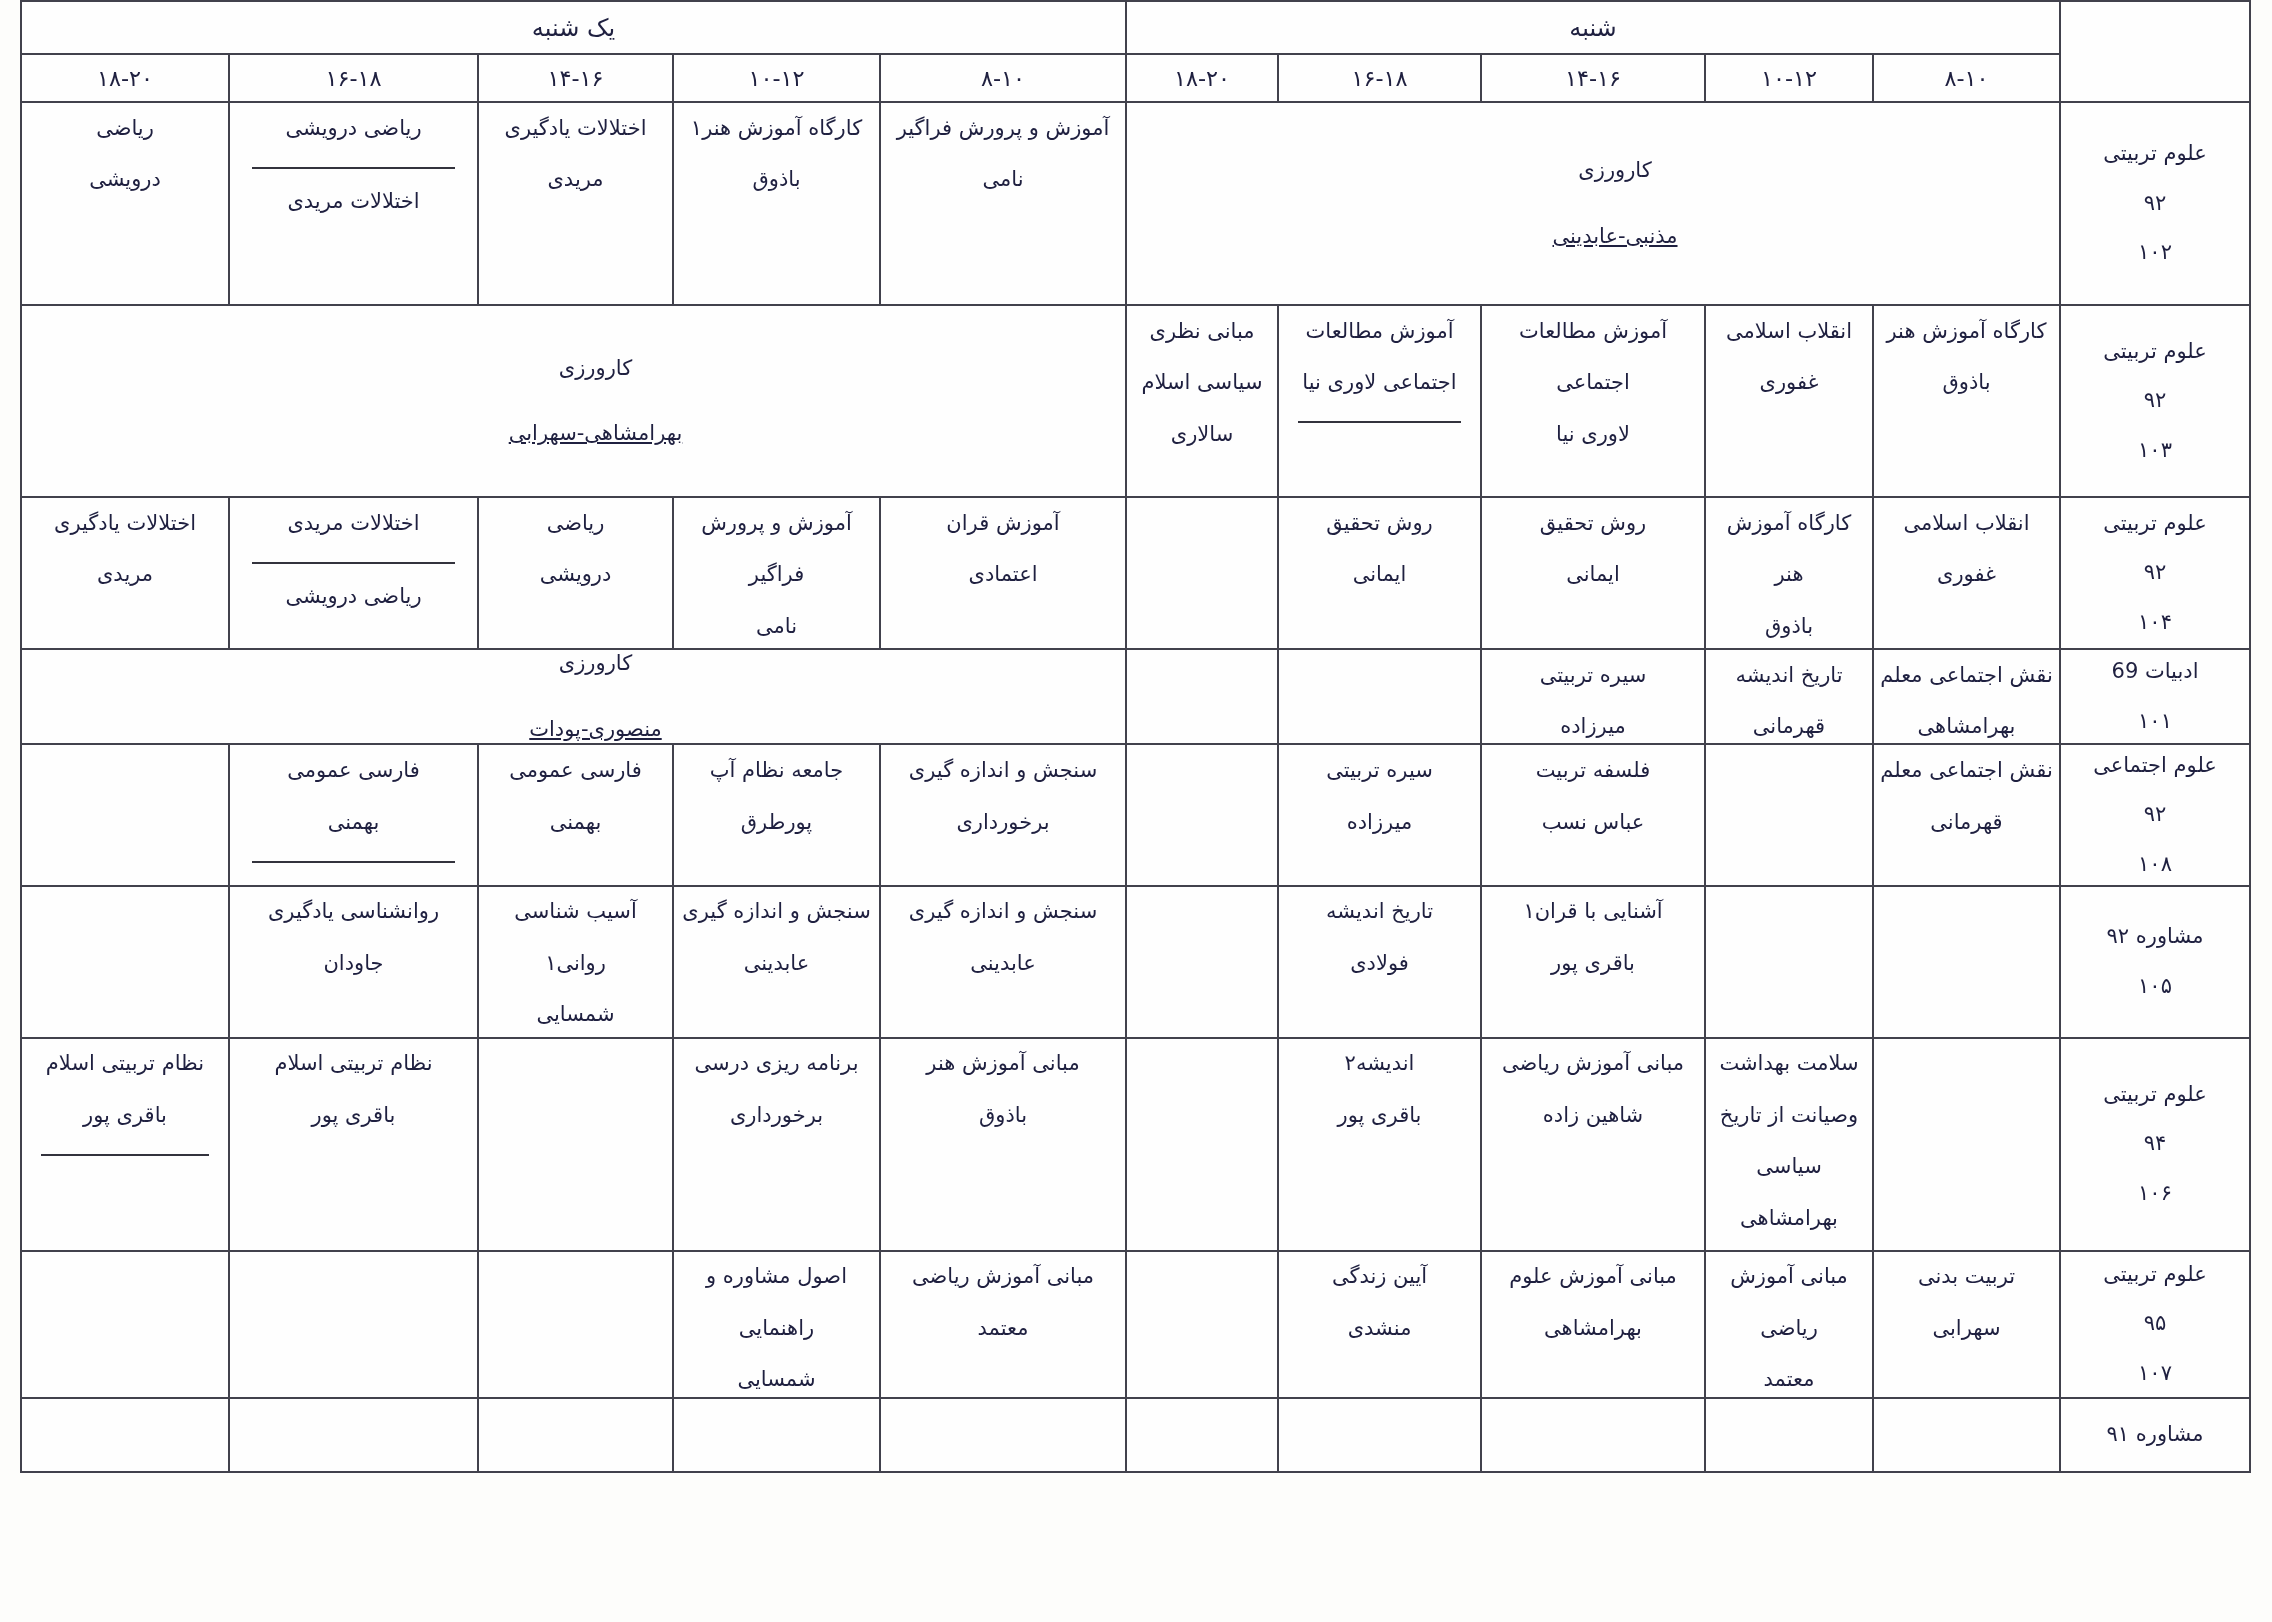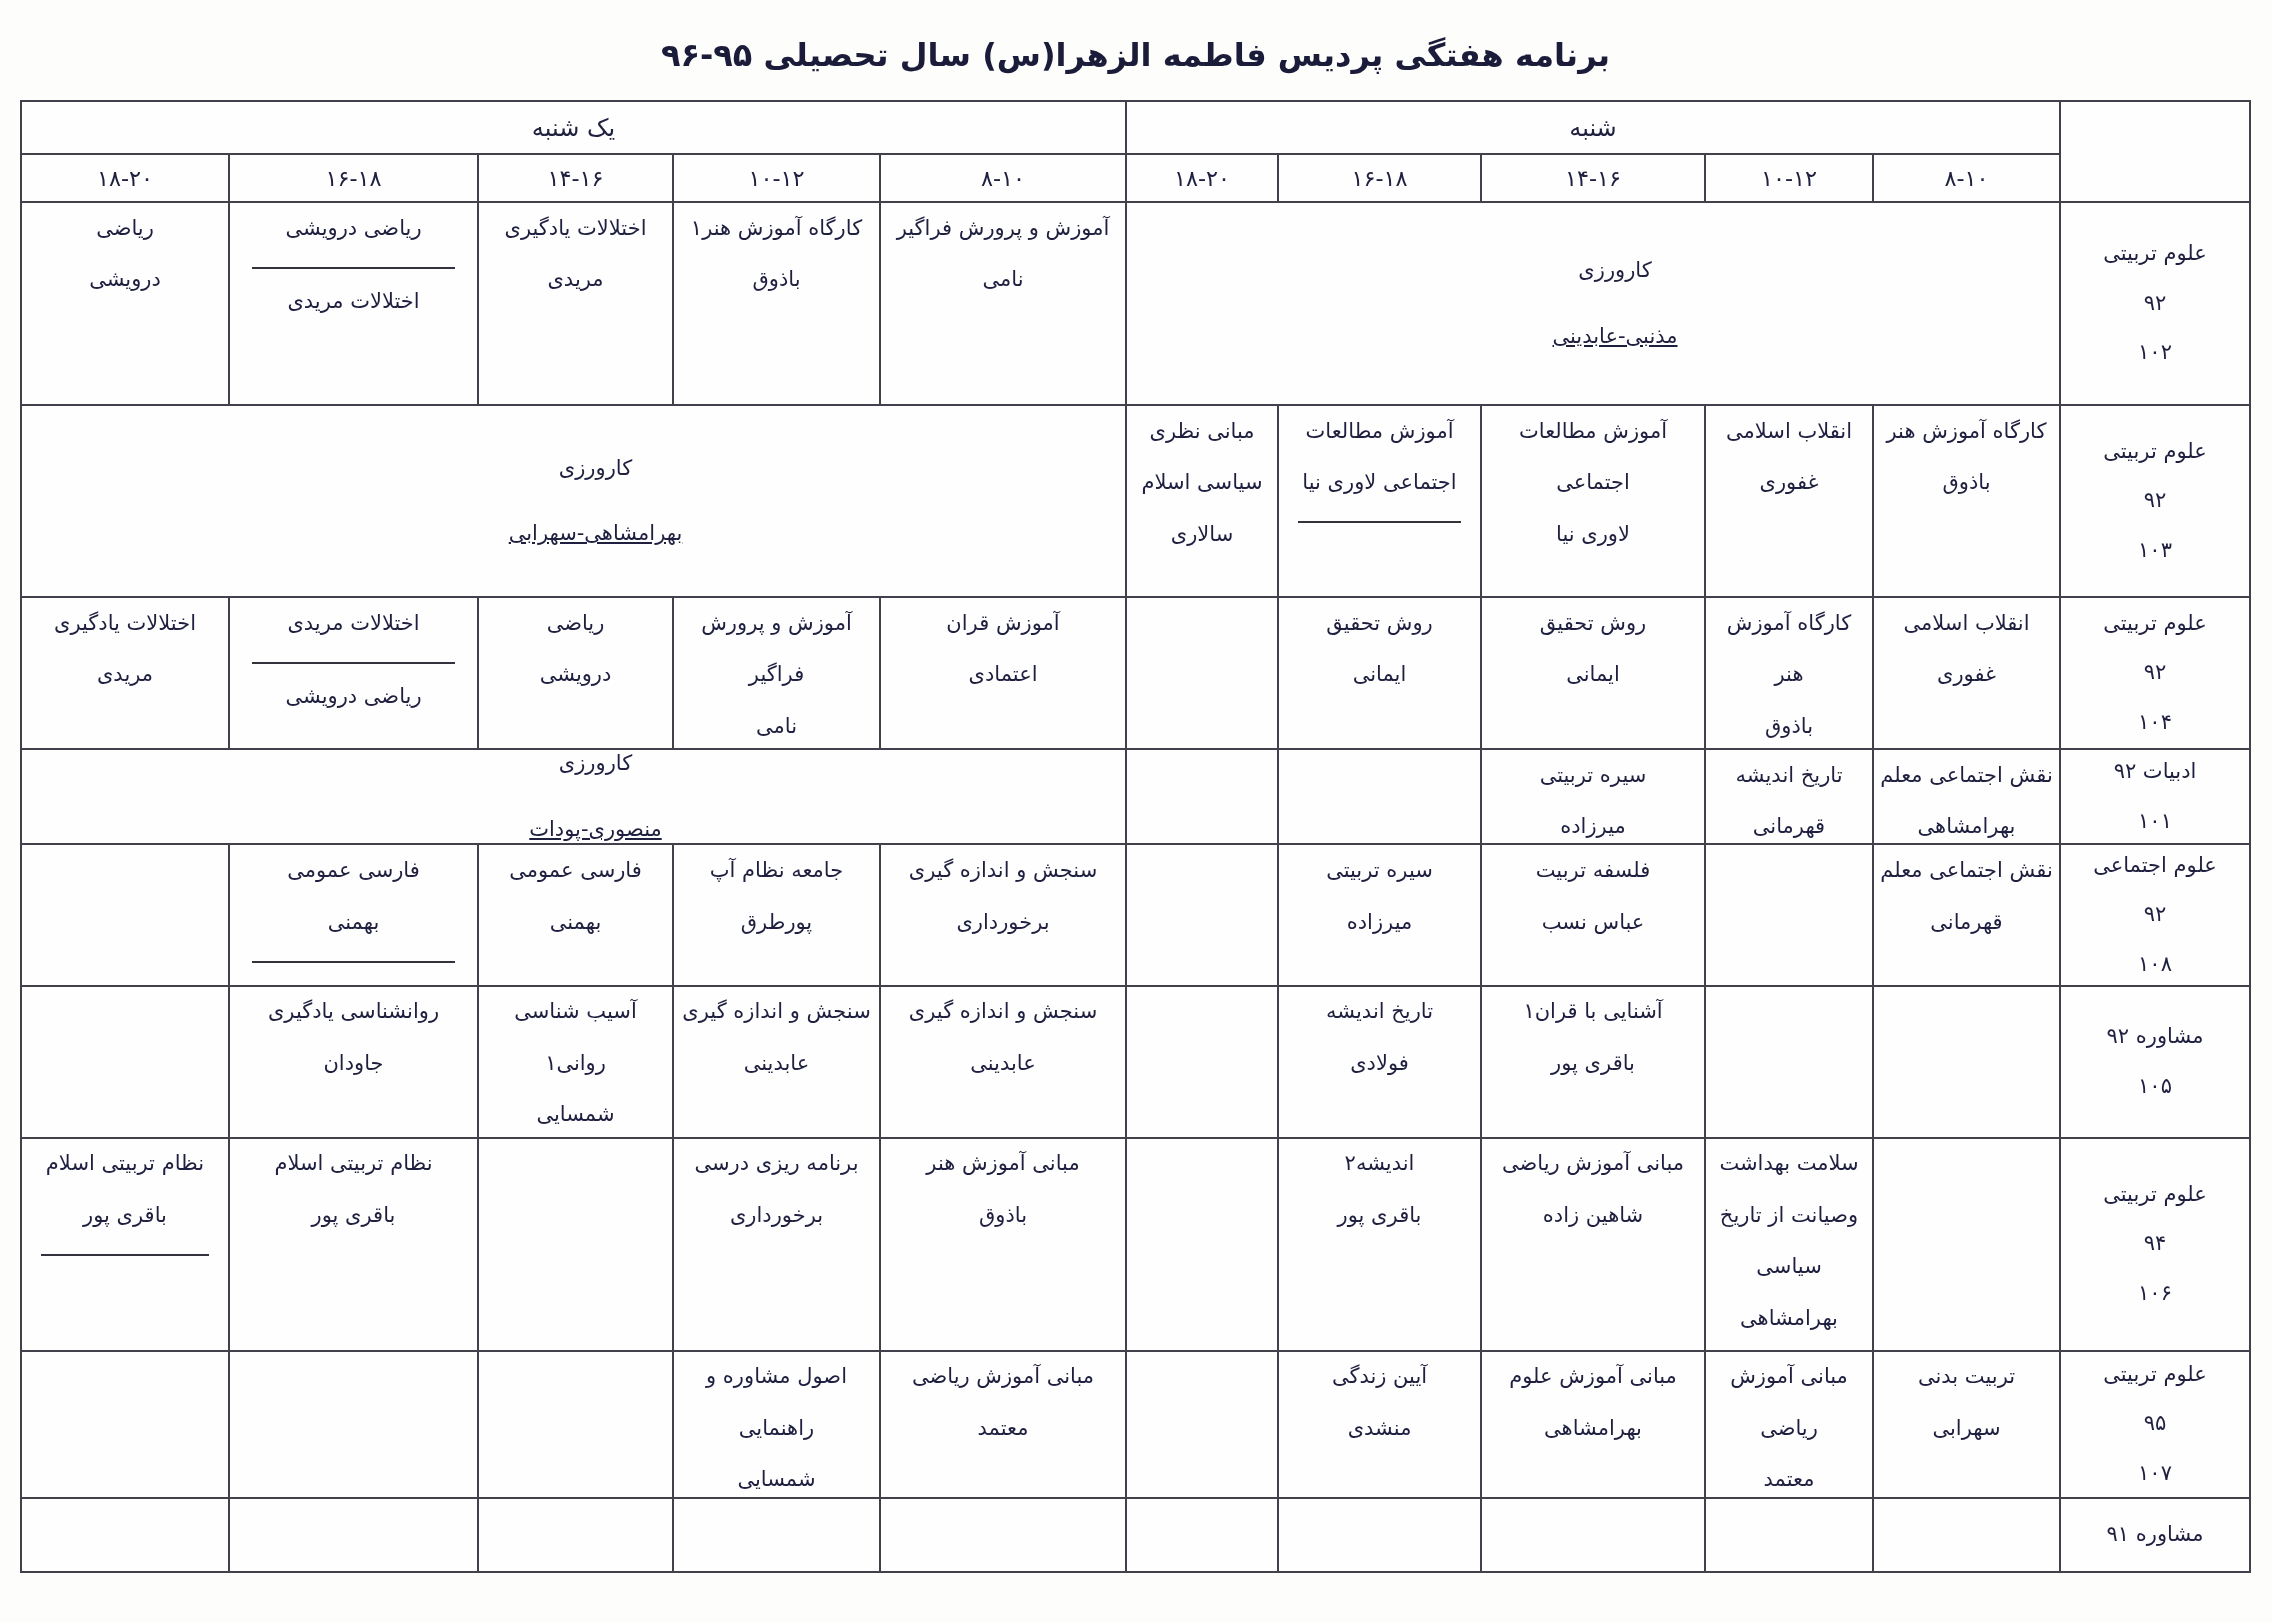--- a/index.html
+++ b/index.html
@@ -23,21 +23,20 @@
   .merged-cell .line { margin-bottom:38px;padding-left:44px; }
   .merged-cell .line:last-child { margin-bottom:0;text-decoration:underline; }
   .group-cell .line { margin-bottom:22px; }
   .group-cell .line:last-child { margin-bottom:0; }
   .cell-divider { border-top:2.2px solid #33333d; width:86%; margin:24.6px auto 19px auto; height:0; }
 </style>
 </head>
 <body>
 
 <div class="page">
-  <h1 class="title">برنامه هفتگی پردیس فاطمه الزهرا(س) سال تحصیلی ۹۵‏-‏۹۶</h1>
 
   <table class="schedule">
     <colgroup id="schedule-cols">
         <col style="width: 190px;">
         <col style="width: 187px;">
         <col style="width: 168px;">
         <col style="width: 224px;">
         <col style="width: 203px;">
         <col style="width: 152px;">
         <col style="width: 246px;">
@@ -174,21 +173,21 @@
             <div class="cell-divider"></div>
             <div class="line">ریاضی درویشی</div>
           </td>
           <td class="class-cell">
             <div class="line">اختلالات یادگیری</div>
             <div class="line">مریدی</div>
           </td>
         </tr>
         <tr style="height: 94px;">
           <th class="group-cell">
-            <div class="line">ادبیات ۹۲</div>
+            <div class="line">ادبیات 69</div>
             <div class="line">۱۰۱</div>
           </th>
           <td class="class-cell">
             <div class="line">نقش اجتماعی معلم</div>
             <div class="line">بهرامشاهی</div>
           </td>
           <td class="class-cell">
             <div class="line">تاریخ اندیشه</div>
             <div class="line">قهرمانی</div>
           </td>

